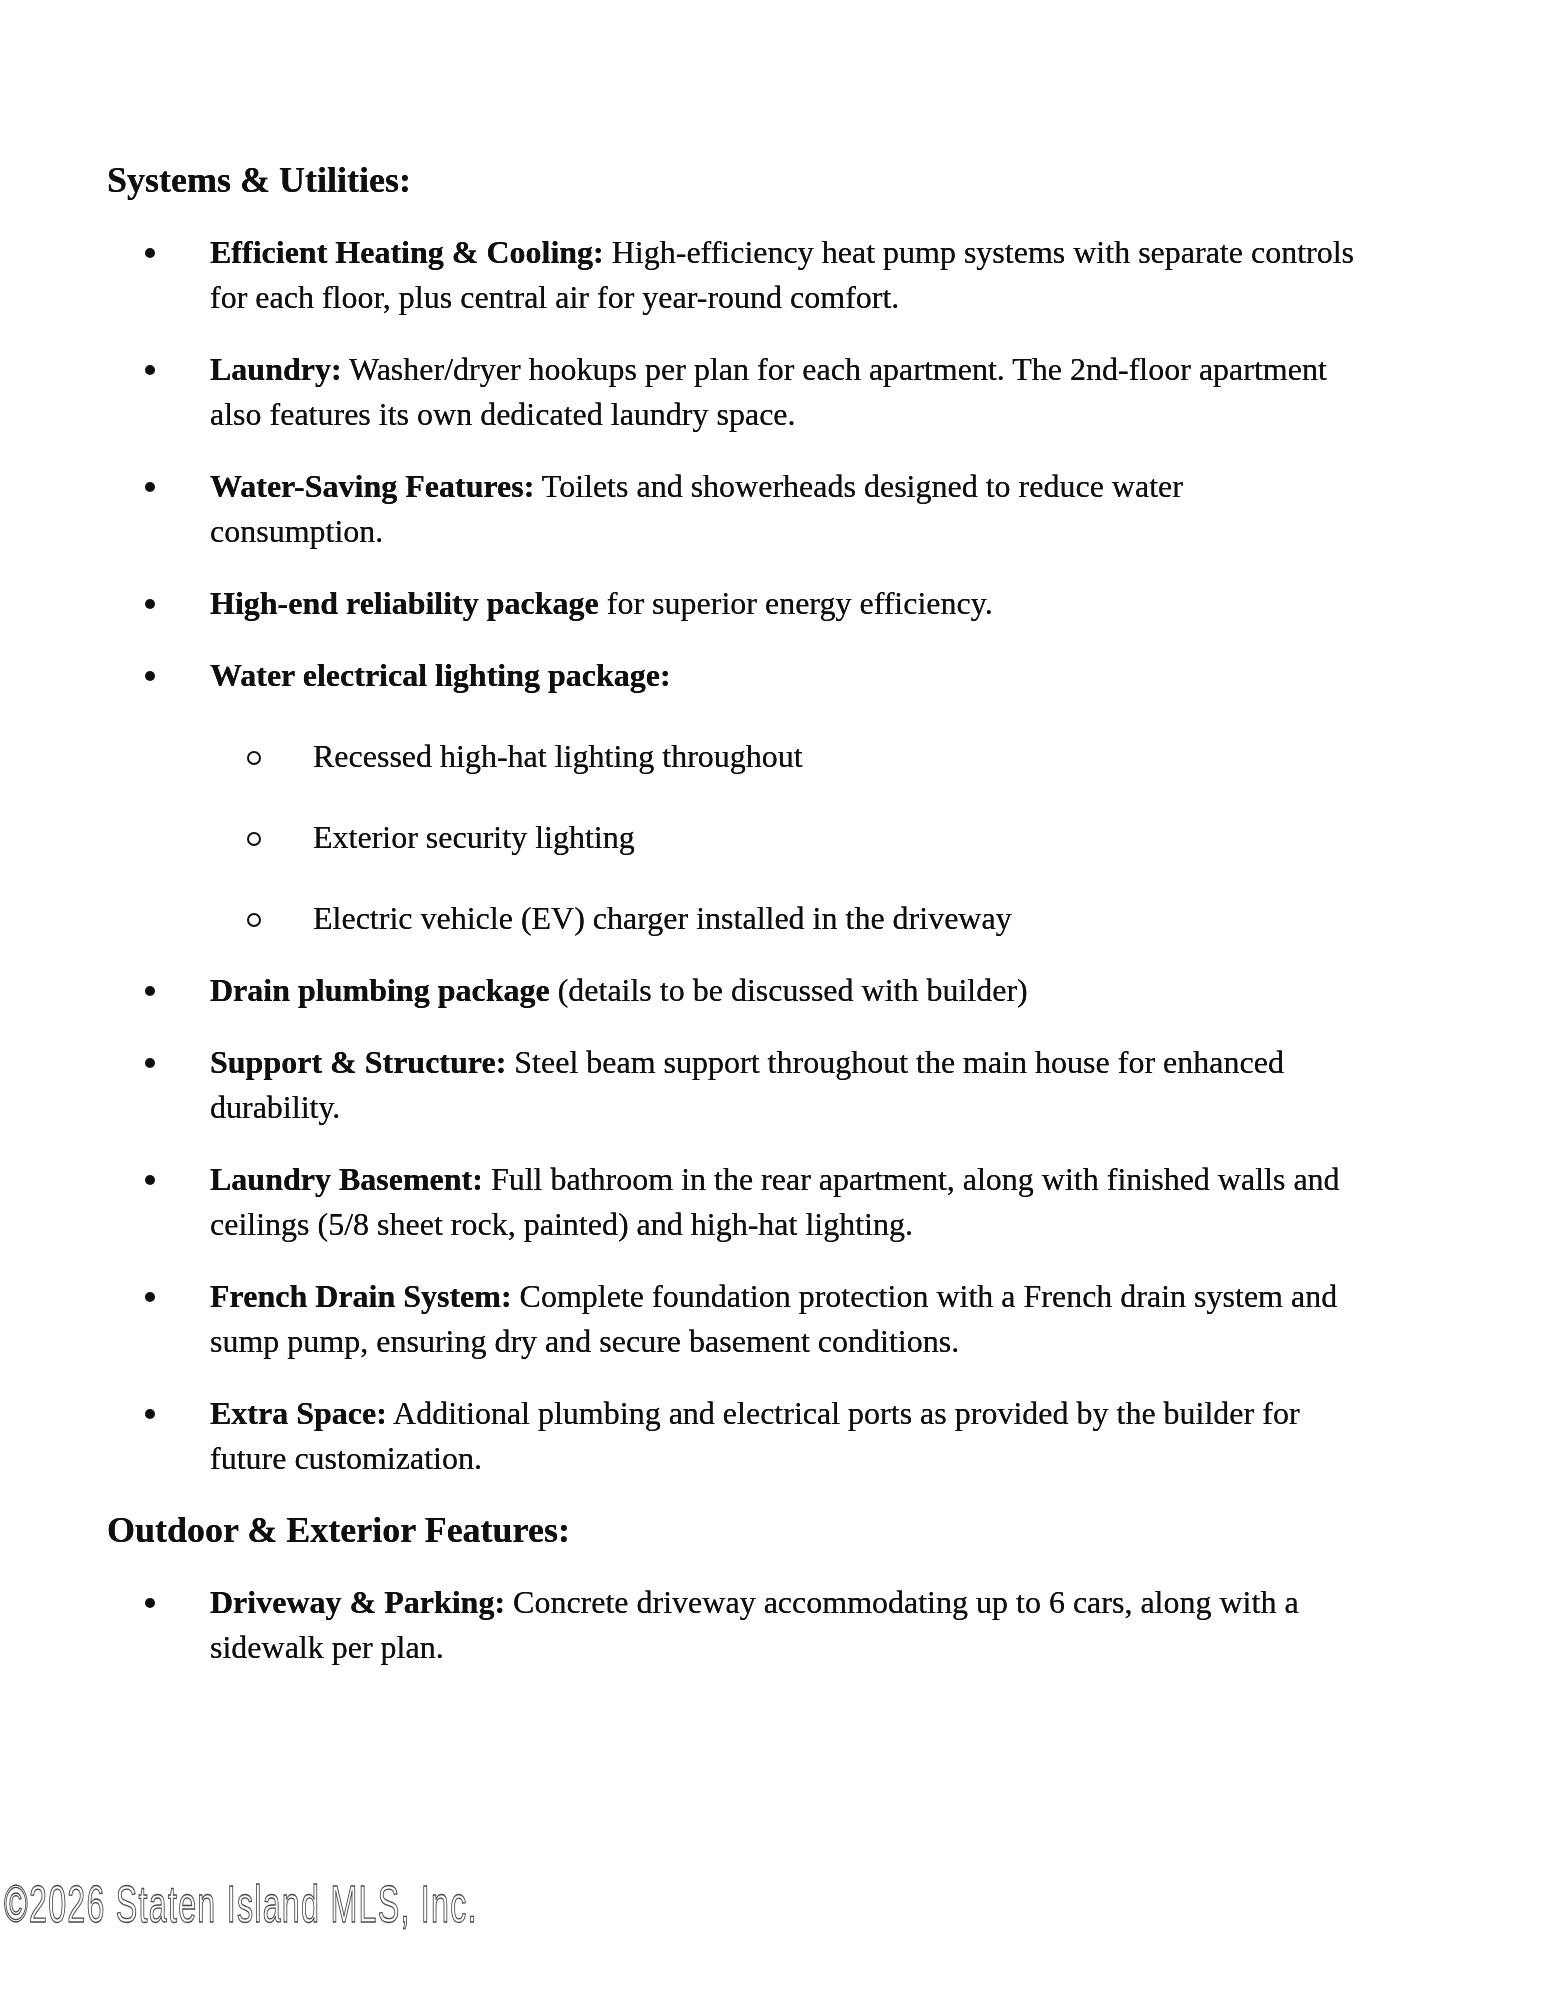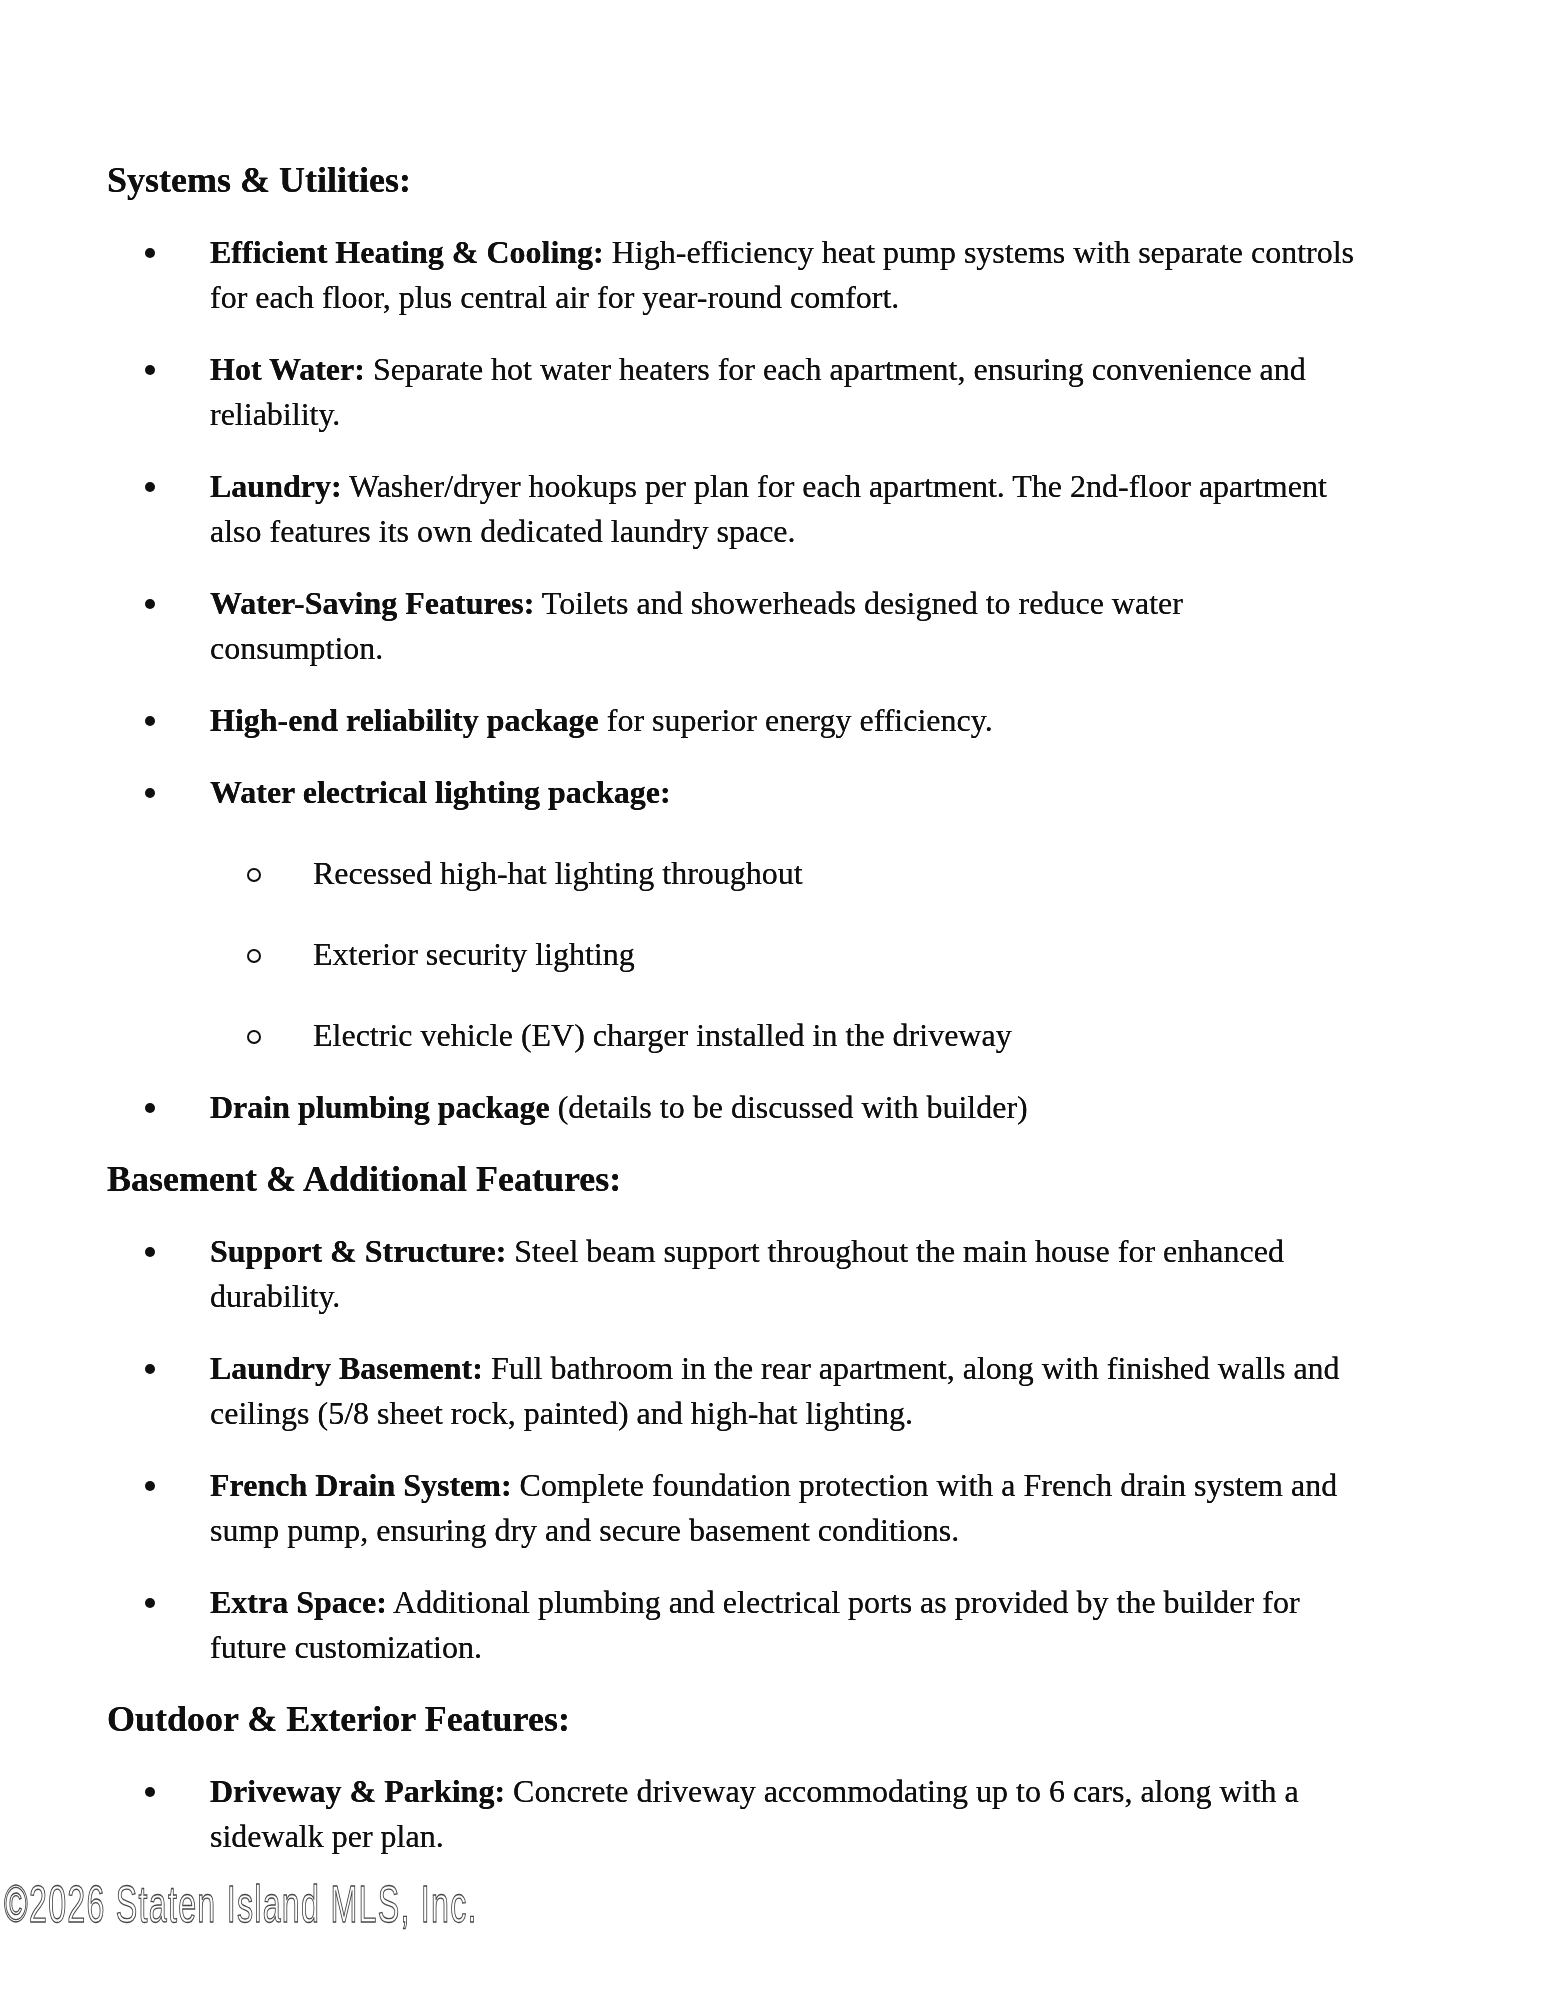--- a/index.html
+++ b/index.html
@@ -59,27 +59,20 @@
         <span class="marker">
           <span class="dot"></span>
         </span>
         <span class="txt"><span class="lead">Efficient Heating &amp; Cooling:</span> High-efficiency heat pump systems with separate controls
 for each floor, plus central air for year-round comfort.</span>
       </div>
       <div class="li">
         <span class="marker">
           <span class="dot"></span>
         </span>
-        <span class="txt"><span class="lead">Hot Water:</span> Separate hot water heaters for each apartment, ensuring convenience and
-reliability.</span>
-      </div>
-      <div class="li">
-        <span class="marker">
-          <span class="dot"></span>
-        </span>
         <span class="txt"><span class="lead">Laundry:</span> Washer/dryer hookups per plan for each apartment. The 2nd-floor apartment
 also features its own dedicated laundry space.</span>
       </div>
       <div class="li">
         <span class="marker">
           <span class="dot"></span>
         </span>
         <span class="txt"><span class="lead">Water-Saving Features:</span> Toilets and showerheads designed to reduce water
 consumption.</span>
       </div>
@@ -112,21 +105,20 @@
           <span class="circle"></span>
         </span>
         <span class="txt">Electric vehicle (EV) charger installed in the driveway</span>
       </div>
       <div class="li">
         <span class="marker">
           <span class="dot"></span>
         </span>
         <span class="txt"><span class="lead">Drain plumbing package</span> (details to be discussed with builder)</span>
       </div>
-      <h2 class="sec-heading">Basement &amp; Additional Features:</h2>
       <div class="li">
         <span class="marker">
           <span class="dot"></span>
         </span>
         <span class="txt"><span class="lead">Support &amp; Structure:</span> Steel beam support throughout the main house for enhanced
 durability.</span>
       </div>
       <div class="li">
         <span class="marker">
           <span class="dot"></span>

